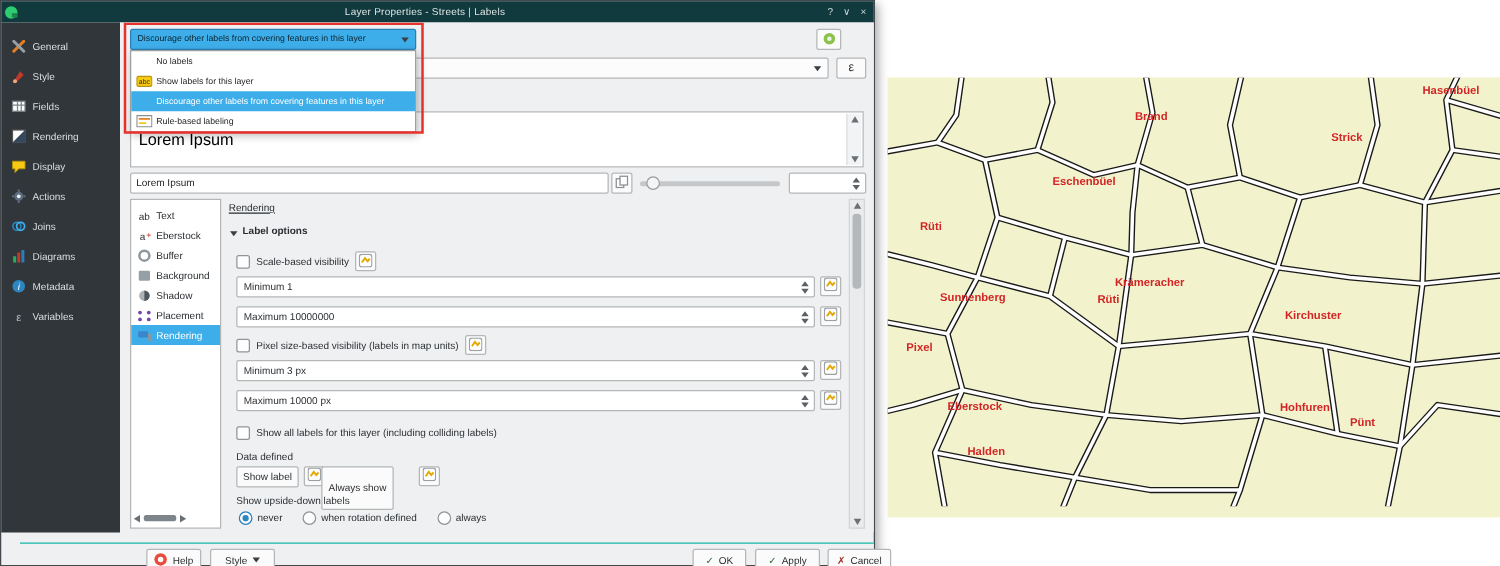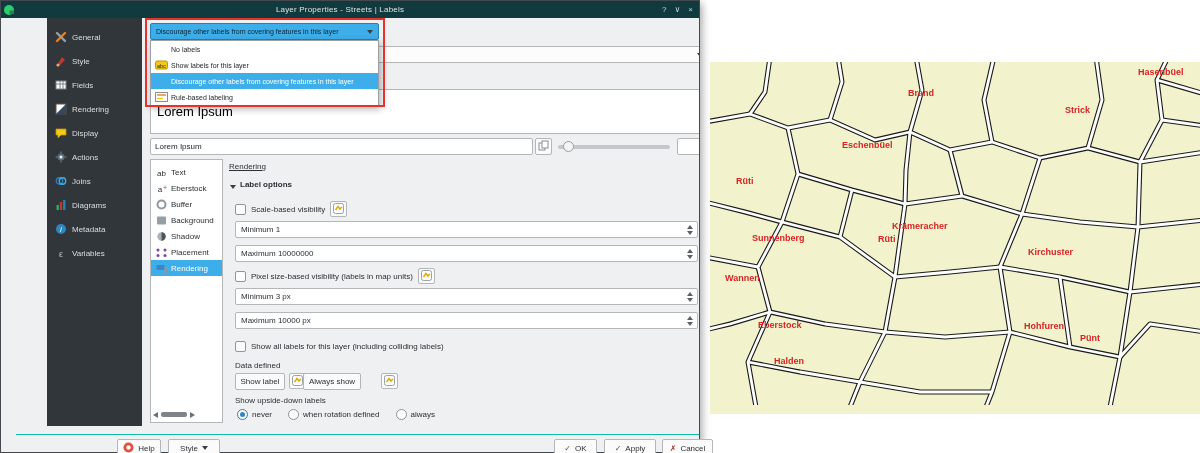--- a/index.html
+++ b/index.html
@@ -9,21 +9,21 @@
   
   .dialog { position:absolute; left:0; top:0; width:700px; height:453px; background:#eff0f1;
             border:1px solid #43494e; box-shadow:2px 3px 8px rgba(0,0,0,.35); }
   .titlebar { position:absolute; left:0; top:0; right:0; height:17px; background:#113a3e;
               display:flex; align-items:center; color:#dde4e5; font-size:8px; }
   .tb-icon { width:15px; height:12px; margin-left:2px; display:flex; align-items:center; }
   .tb-title { flex:1; text-align:center; letter-spacing:.2px; }
   .tb-controls { display:flex; gap:8px; margin-right:6px; }
   .tb-btn { font-size:8px; color:#cdd6d7; cursor:default; }
 
-  .dlg-body { position:absolute; top:17px; left:0; right:0; bottom:26px; display:flex;padding-left:46px; }
+  .dlg-body { position:absolute; top:17px; left:0; right:0; bottom:26px; display:flex; }
   .sidebar { width:95px; background:#31363b; padding-top:7px; flex:none; }
   .side-item { display:flex; align-items:center; gap:5px; height:24px; padding-left:7px;
                color:#dcdee0; font-size:8px; }
   .side-item.active { background:#565d64; color:#fff; }
   .s-icon { width:13px; display:flex; justify-content:center; flex:none; }
 
   .content { position:relative; flex:1; background:#eff0f1; overflow:hidden; }
 
   .combo { position:absolute; border:1px solid #b4b6b8; border-radius:2px; background:#fcfcfc;
            font-size:7px; color:#232629; display:flex; align-items:center;
@@ -486,21 +486,21 @@
           <div class="btn abs" style="left:8px;top:214px;width:50px;height:17px">
             <span>Show label</span>
           </div>
           <span class="dd-btn abs" style="left:62px;top:214px">
               <span><svg width="11" height="11">
                   <rect x="0.5" y="0.5" width="10" height="10" rx="2" fill="#fdfdfd" stroke="#9aa0a4"></rect>
                   <path d="M2.5 7 L5 3.5 L7 6 L8.8 4" stroke="#e2a900" stroke-width="1.5" fill="none"></path>
                 </svg></span>
             </span>
           <span class="vsep" style="left:86px;top:216px"></span>
-          <div class="btn abs" style="left:76px;top:214px;width:58px;height:17px">
+          <div class="btn abs" style="left:76px;top:214px;width:58px;height:35px">
             <span>Always show</span>
           </div>
           <span class="dd-btn abs" style="left:154px;top:214px">
               <span><svg width="11" height="11">
                   <rect x="0.5" y="0.5" width="10" height="10" rx="2" fill="#fdfdfd" stroke="#9aa0a4"></rect>
                   <path d="M2.5 7 L5 3.5 L7 6 L8.8 4" stroke="#e2a900" stroke-width="1.5" fill="none"></path>
                 </svg></span>
             </span>
 
           <div class="static" style="left:8px;top:237px">Show upside-down labels</div>
@@ -626,21 +626,21 @@
     <div id="map-labels">
         <span class="map-label" style="left: 428px; top: 5px; color: rgb(211, 37, 37);">Hasenbüel</span>
         <span class="map-label" style="left: 198px; top: 26px; color: rgb(211, 37, 37);">Brand</span>
         <span class="map-label" style="left: 355px; top: 43px; color: rgb(211, 37, 37);">Strick</span>
         <span class="map-label" style="left: 132px; top: 78px; color: rgb(211, 37, 37);">Eschenbüel</span>
         <span class="map-label" style="left: 26px; top: 114px; color: rgb(211, 37, 37);">Rüti</span>
         <span class="map-label" style="left: 182px; top: 143px; color: rgb(211, 37, 37); margin-top: 16px;">Krämeracher</span>
         <span class="map-label" style="left: 42px; top: 171px; color: rgb(211, 37, 37);">Sunnenberg</span>
         <span class="map-label" style="left: 168px; top: 172px; color: rgb(211, 37, 37);">Rüti</span>
         <span class="map-label" style="left: 318px; top: 185px; color: rgb(211, 37, 37);">Kirchuster</span>
-        <span class="map-label" style="left: 15px; top: 211px; color: rgb(211, 37, 37);">Wannen</span>
+        <span class="map-label" style="left: 15px; top: 211px; color: rgb(211, 37, 37);">Pixel</span>
         <span class="map-label" style="left: 48px; top: 258px; color: rgb(211, 37, 37);">Eberstock</span>
         <span class="map-label" style="left: 314px; top: 259px; color: rgb(211, 37, 37);">Hohfuren</span>
         <span class="map-label" style="left: 370px; top: 271px; color: rgb(211, 37, 37);">Pünt</span>
         <span class="map-label" style="left: 64px; top: 294px; color: rgb(211, 37, 37);">Halden</span>
       </div>
   </div>
 
 </div>
 
 </body></html>

